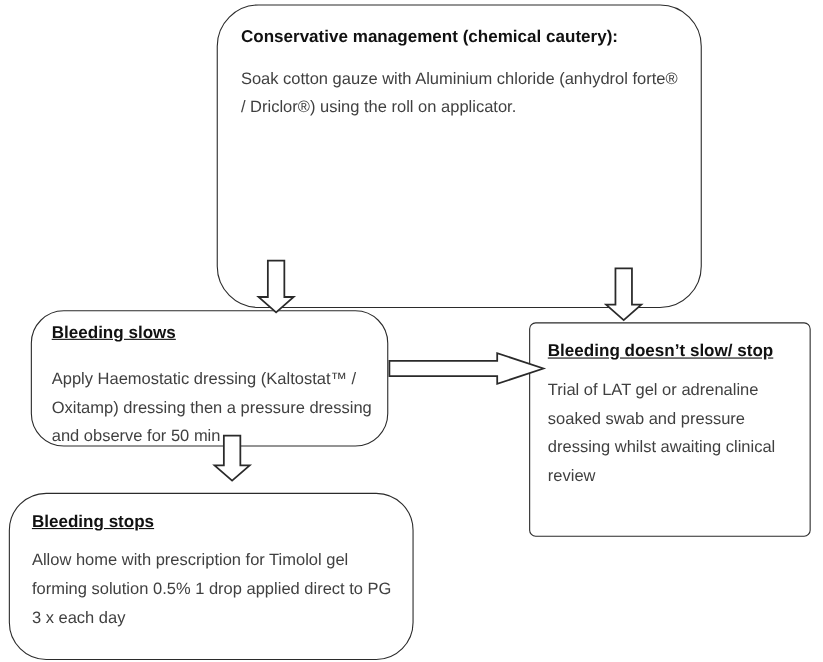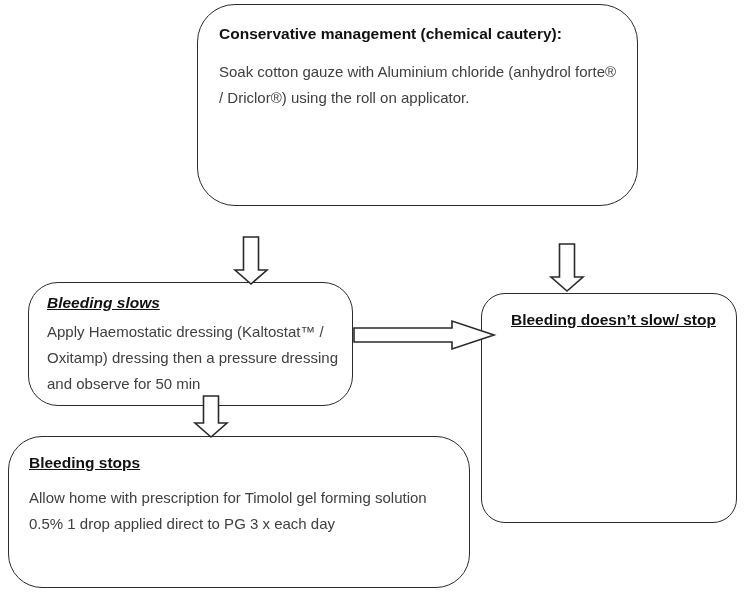--- a/index.html
+++ b/index.html
@@ -29,39 +29,39 @@
     color: #111111;
   }
   .box .title.u { text-decoration: underline; }
   .box p {
     margin: 0 0 4px 0;
     font-size: 15px;
     line-height: 26px;
     color: #404040;
   }
   .box1 {
-    left: 197px; top: 4px; width: 441px; height: 202px;
+    left: 197px; top: 4px; width: 441px; height: 276px;
     border-radius: 38px;
     padding: 16px 18px 0 21px;
   }
   .box1 .title { margin-bottom: 12px; }
   .box2 {
     left: 28px; top: 282px; width: 325px; height: 124px;
     border-radius: 30px;
     padding: 7px 14px 0 18px;
   }
-  .box2 .title { margin-bottom: 3px; font-style: italic; }
+  .box2 .title { margin-bottom: 16px; }
   .box3 {
-    left: 481px; top: 293px; width: 256px; height: 230px;
-    border-radius: 24px;
-    padding: 13px 12px 0 29px;
+    left: 481px; top: 293px; width: 256px; height: 195px;
+    border-radius: 6px;
+    padding: 13px 12px 0 16px;
   }
   .box3 .title { margin-bottom: 9px; }
   .box4 {
-    left: 8px; top: 436px; width: 462px; height: 152px;
+    left: 8px; top: 448px; width: 368px; height: 152px;
     border-radius: 34px;
     padding: 13px 10px 0 20px;
   }
   .box4 .title { margin-bottom: 9px; }
   .arrows {
     position: absolute;
     left: 0; top: 0;
     width: 748px; height: 602px;
     pointer-events: none;
     z-index: 5;
@@ -83,20 +83,21 @@
     <p>Soak cotton gauze with Aluminium chloride (anhydrol forte® / Driclor®) using the roll on applicator.</p>
   </div>
 
   <div class="box box2">
     <div class="title u">Bleeding slows</div>
     <p>Apply Haemostatic dressing (Kaltostat™ / Oxitamp) dressing then a pressure dressing and observe for 50 min</p>
   </div>
 
   <div class="box box3">
     <div class="title u">Bleeding doesn’t slow/ stop</div>
+    <p>Trial of LAT gel or adrenaline soaked swab and pressure dressing whilst awaiting clinical review</p>
   </div>
 
   <div class="box box4">
     <div class="title u">Bleeding stops</div>
     <p>Allow home with prescription for Timolol gel forming solution 0.5% 1 drop applied direct to PG 3 x each day</p>
   </div>
 
   <svg class="arrows" viewBox="0 0 748 602">
 
     <polygon points="243.5,237 258.5,237 258.5,270 267,270 251,284 235,270 243.5,270"></polygon>

